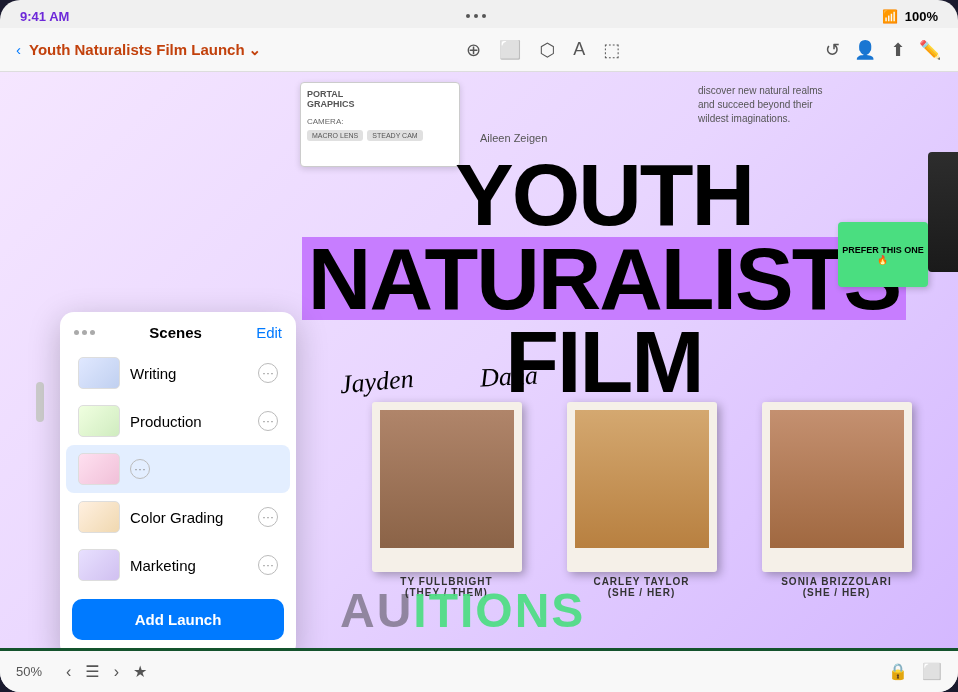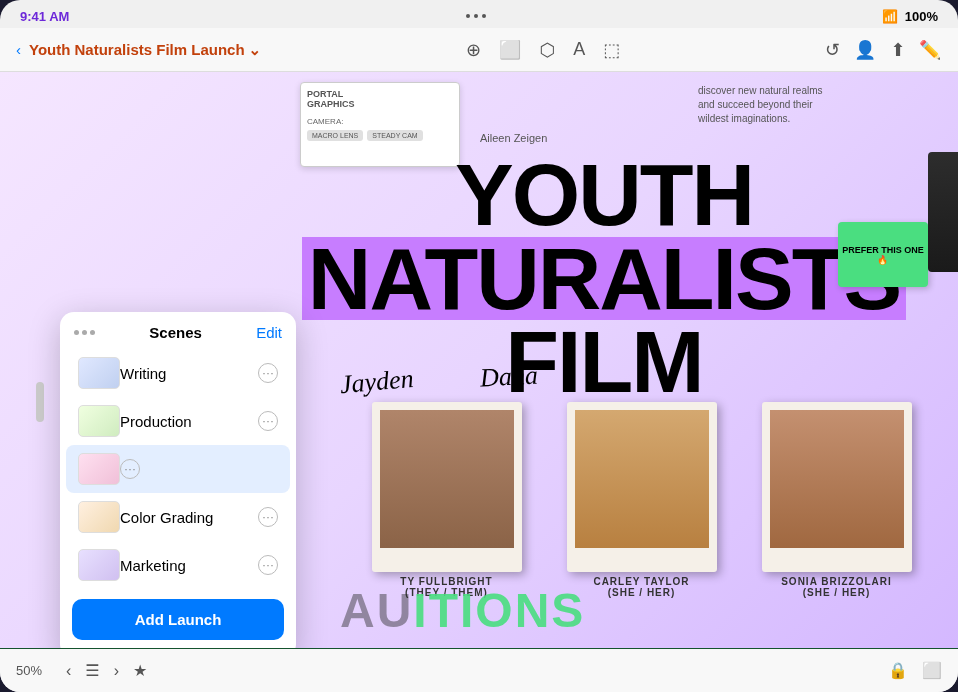--- a/index.html
+++ b/index.html
@@ -281,20 +281,21 @@
     }
 
     
     .scene-item {
       display: flex;
       align-items: center;
       padding: 8px 12px;
       cursor: pointer;
       border-radius: 8px;
       margin: 0 6px;
+      gap: 10px;
     }
     .scene-item.active {
       background: #e3eeff;
     }
     .scene-thumb {
       width: 42px;
       height: 32px;
       border-radius: 5px;
       overflow: hidden;
       flex-shrink: 0;
@@ -339,21 +340,21 @@
     }
 
     
     .bottom-bar {
       position: absolute;
       bottom: 0;
       left: 0;
       right: 0;
       height: 44px;
       background: rgba(248,248,248,0.95);
-      border-top: 1px solid #14532d;
+      border-top: 3px solid #14532d;
       display: flex;
       align-items: center;
       padding: 0 16px;
       gap: 14px;
       z-index: 100;
     }
     .zoom-level {
       font-size: 13px;
       color: #555;
       min-width: 36px;

